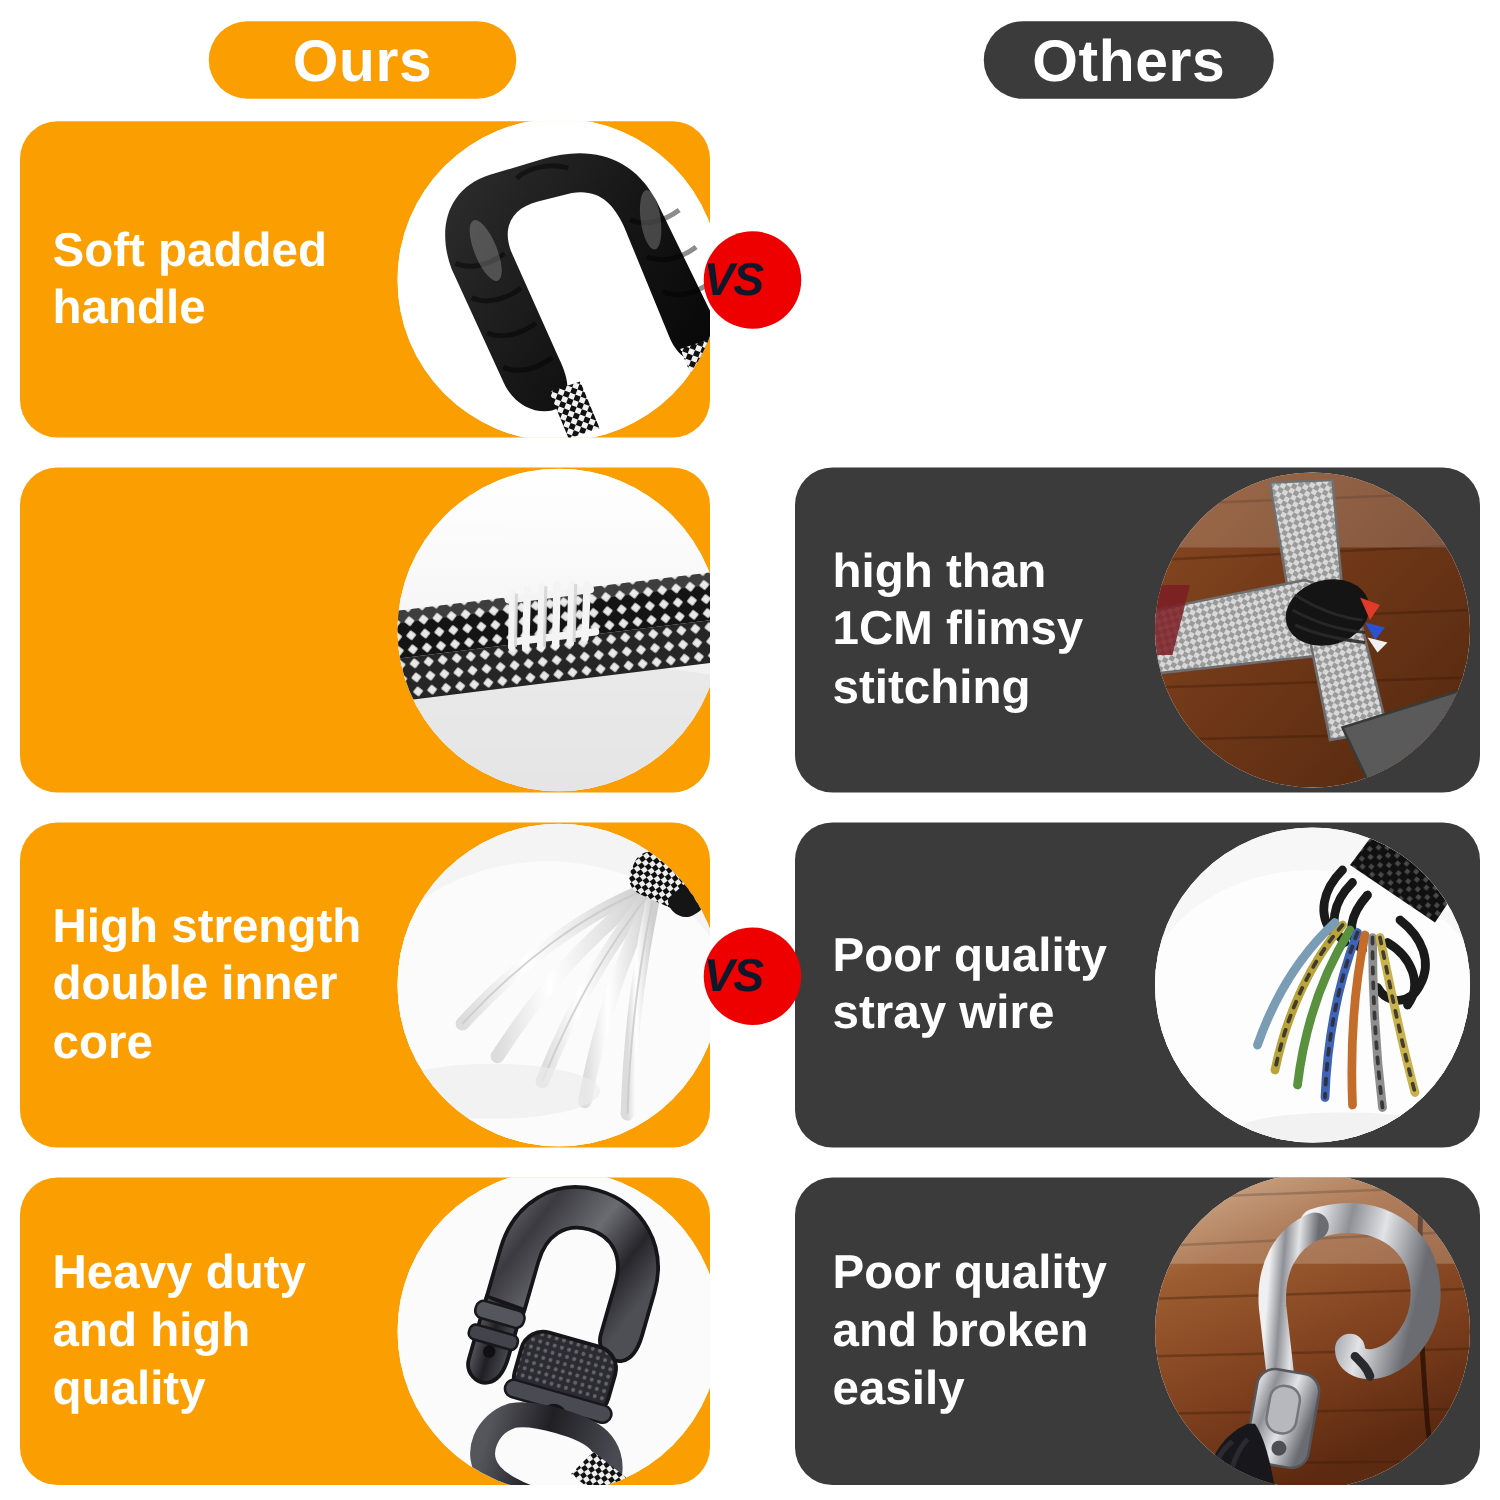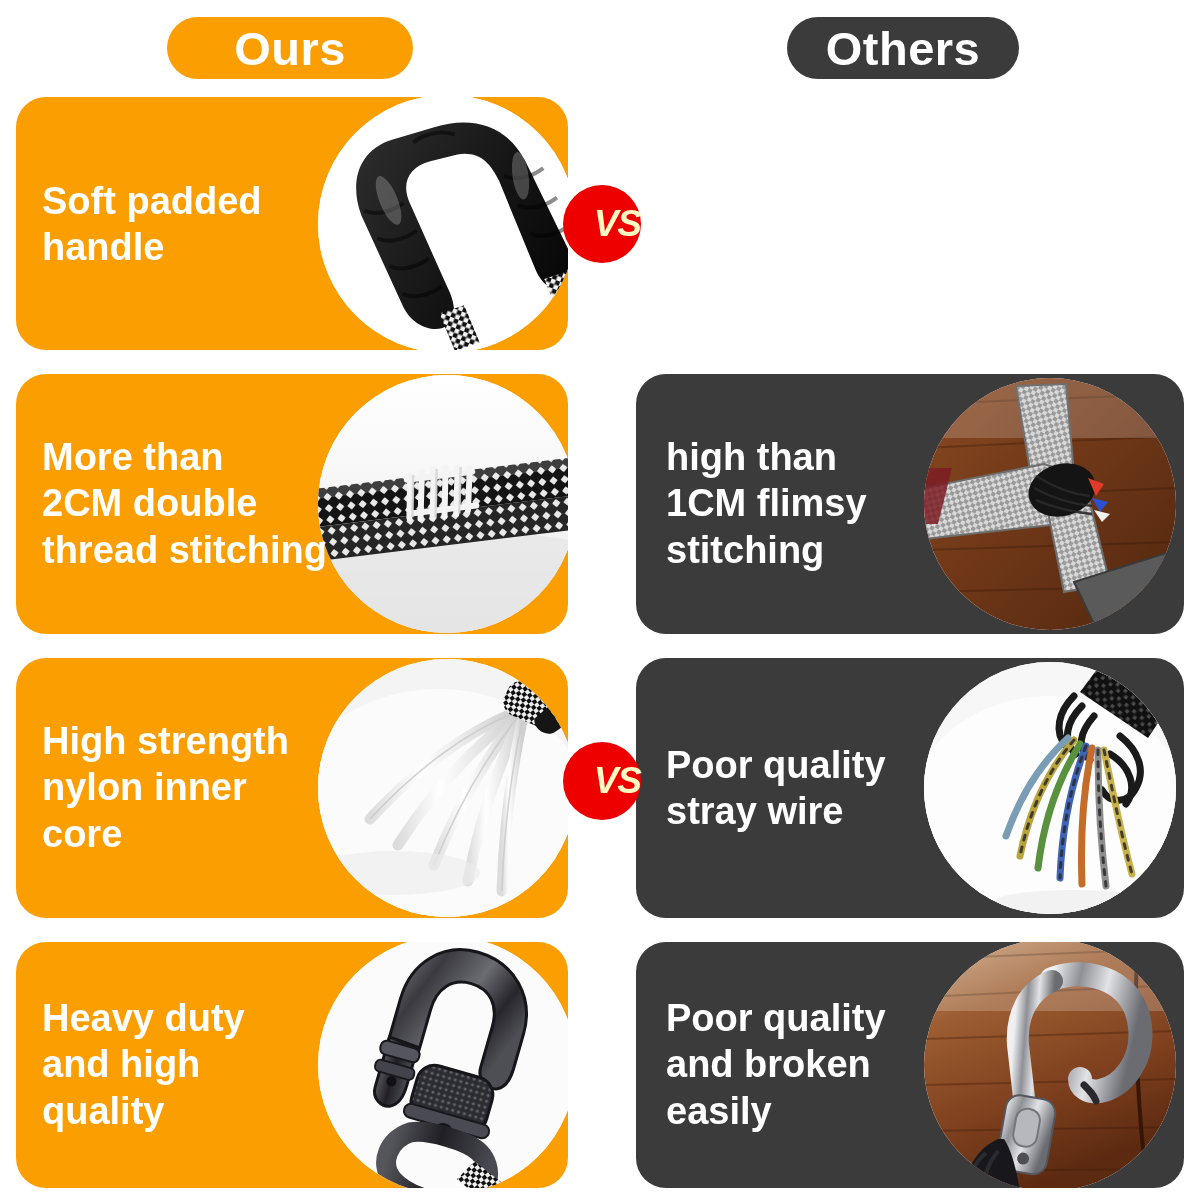--- a/index.html
+++ b/index.html
@@ -127,22 +127,22 @@
   
   .vs-badge {
     position: absolute;
     left: 563px;
     width: 78px;
     height: 78px;
     border-radius: 50%;
     background: #EE0000;
     display: flex;
     align-items: center;
-    justify-content: flex-end;
-    color: #fef9c3;
+    justify-content: flex-start;
+    color: #0f172a;
     font-size: 37px;
     font-weight: bold;
     font-style: italic;
     z-index: 10;
     letter-spacing: -1px;
   }
   .vs0 { top: 88px; }
   .vs1 { top: 368px; }
 </style>
 </head>
@@ -204,23 +204,20 @@
     </div>
 
     <div class="vs-badge vs0">
       <span>VS</span>
     </div>
 
   </div>
 
   <div class="row row1">
     <div class="card card-ours">
-      <div class="card-text">More than
-2CM double
-thread stitching</div>
       <div class="bubble">
         <svg viewBox="0 0 258 258">
           <defs>
             <pattern id="braid" width="16" height="16" patternUnits="userSpaceOnUse" patternTransform="rotate(45)">
               <rect width="16" height="16" fill="#141414"></rect>
               <rect x="1" y="1" width="6" height="6" fill="#e8e8e8" rx="1"></rect>
               <rect x="9" y="9" width="6" height="6" fill="#e8e8e8" rx="1"></rect>
             </pattern>
             <linearGradient id="bgw" x1="0" y1="0" x2="0" y2="1">
               <stop offset="0%" stop-color="#ffffff"></stop>
@@ -306,21 +303,21 @@
           <path d="M150 204 L252 172 L252 218 L170 246 Z" fill="#5a5a5a" stroke="#3a3a3a" stroke-width="2"></path>
           <path d="M0 0 L28 0 L14 56 L0 56 Z" fill="#7c1d24" opacity="0.85" transform="translate(0,90)"></path>
         </svg>
       </div>
     </div>
   </div>
 
   <div class="row row2">
     <div class="card card-ours">
       <div class="card-text">High strength
-nylon inner
+double inner
 core</div>
       <div class="bubble">
         <svg viewBox="0 0 258 258">
           <defs>
             <linearGradient id="strand" x1="0" y1="0" x2="1" y2="0">
               <stop offset="0%" stop-color="#dcdcdc"></stop>
                 <stop offset="35%" stop-color="#ffffff"></stop>
                 <stop offset="100%" stop-color="#cfcfcf"></stop>
             </linearGradient>
             <pattern id="chk3" width="8" height="8" patternUnits="userSpaceOnUse" patternTransform="rotate(30)">

